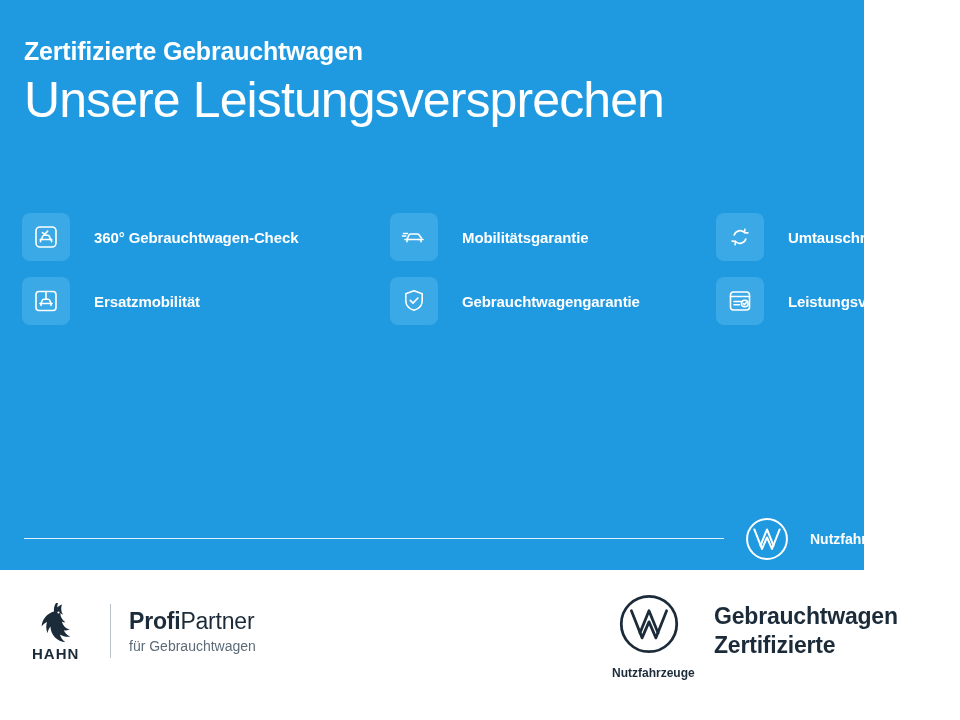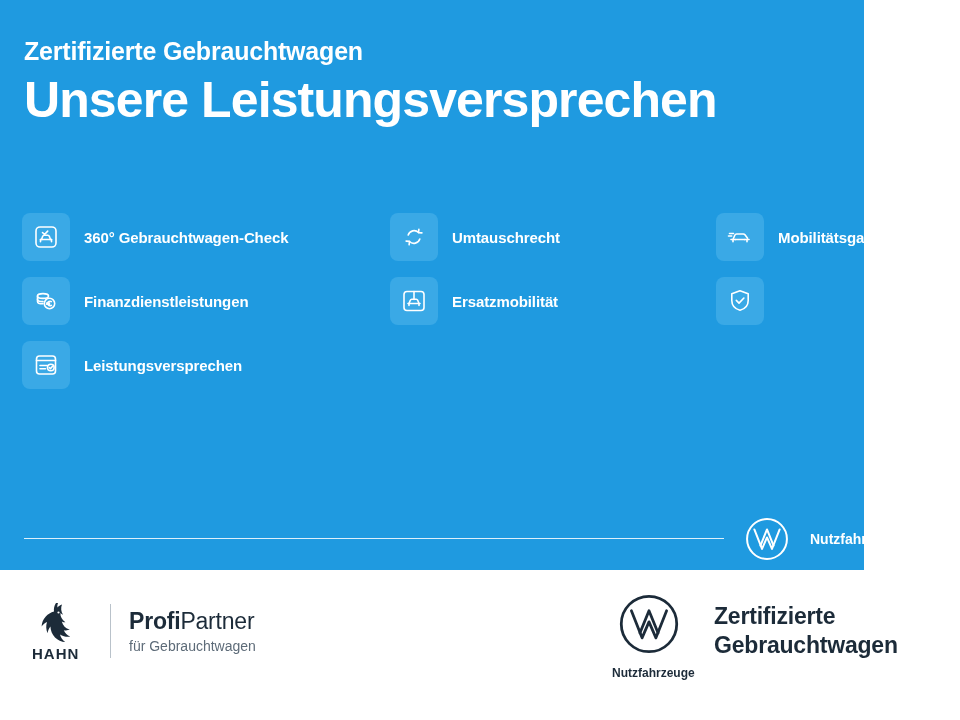--- a/index.html
+++ b/index.html
@@ -41,41 +41,41 @@
     color: #ffffff;
     font-size: 25px;
     font-weight: bold;
     letter-spacing: -0.2px;
     line-height: 1.2;
     margin: 0 0 6px 0;
   }
   .headline {
     color: #ffffff;
     font-size: 50px;
-    font-weight: bold;
+    font-weight: normal;
     letter-spacing: -0.9px;
     line-height: 1.12;
     margin: 0;
   }
 
   
   .features {
     position: absolute;
     left: 22px;
     top: 205px;
     width: 916px;
     display: grid;
     grid-template-columns: 368px 326px 222px;
     grid-auto-rows: 64px;
     row-gap: 0px;
   }
   .feature {
     display: flex;
     align-items: center;
-    gap: 14px;
+    gap: 24px;
     height: 64px;
   }
   .feature .icon-wrap {
     flex: 0 0 auto;
     width: 48px;
     height: 48px;
     border-radius: 8px;
     background: #3aa9e6;
     display: flex;
     align-items: center;
@@ -236,57 +236,44 @@
             <circle cx="17.2" cy="16.6" r="0.7" fill="#ffffff" stroke="none"></circle>
             <path d="M10.5 9.5l2 2 3.2-3.4"></path>
           </svg>
         </span>
         <span class="label">360° Gebrauchtwagen-Check</span>
       </div>
 
       <div class="feature">
         <span class="icon-wrap">
           <svg width="28" height="28" viewBox="0 0 28 28" fill="none" stroke="#ffffff" stroke-width="1.6" stroke-linecap="round" stroke-linejoin="round">
-            <path d="M18.5 9.5A6.2 6.2 0 0 0 8.2 12"></path>
-            <path d="M9.5 18.5A6.2 6.2 0 0 0 19.8 16"></path>
-            <path d="M18.9 6.2l-.4 3.4 3.4.3"></path>
-            <path d="M9.1 21.8l.4-3.4-3.4-.3"></path>
-          </svg>
-        </span>
-        <span class="label">Umtauschrecht</span>
-      </div>
-
-      <div class="feature">
-        <span class="icon-wrap">
-          <svg width="28" height="28" viewBox="0 0 28 28" fill="none" stroke="#ffffff" stroke-width="1.6" stroke-linecap="round" stroke-linejoin="round">
             <path d="M5 16.5h18"></path>
             <path d="M7 16.5l1.8-4.3a2 2 0 0 1 1.85-1.2h6.7a2 2 0 0 1 1.6.8l2.6 3.4"></path>
             <path d="M7 16.5v2.3M21 16.5v2.3"></path>
             <circle cx="9.2" cy="16.6" r="0.8" fill="#ffffff" stroke="none"></circle>
             <circle cx="18.8" cy="16.6" r="0.8" fill="#ffffff" stroke="none"></circle>
             <path d="M3.5 10.5h4M2.5 13h3.2"></path>
           </svg>
         </span>
         <span class="label">Mobilitätsgarantie</span>
       </div>
 
-
-      <div class="feature">
-        <span class="icon-wrap">
-          <svg width="28" height="28" viewBox="0 0 28 28" fill="none" stroke="#ffffff" stroke-width="1.6" stroke-linecap="round" stroke-linejoin="round">
-            <ellipse cx="11" cy="9" rx="5.5" ry="2.4"></ellipse>
-            <path d="M5.5 9v5.4c0 1.33 2.46 2.4 5.5 2.4"></path>
-            <path d="M5.5 12.2c0 1.33 2.46 2.4 5.5 2.4"></path>
-            <circle cx="17.5" cy="16.5" r="5.2"></circle>
-            <path d="M19.4 14.6a2.6 2.6 0 0 0-3.9 1.9 2.6 2.6 0 0 0 3.9 1.9"></path>
-            <path d="M14.6 16h3M14.6 17.3h3"></path>
-          </svg>
-        </span>
-        <span class="label">Finanzdienstleistungen</span>
-      </div>
+      <div class="feature">
+        <span class="icon-wrap">
+          <svg width="28" height="28" viewBox="0 0 28 28" fill="none" stroke="#ffffff" stroke-width="1.6" stroke-linecap="round" stroke-linejoin="round">
+            <path d="M18.5 9.5A6.2 6.2 0 0 0 8.2 12"></path>
+            <path d="M9.5 18.5A6.2 6.2 0 0 0 19.8 16"></path>
+            <path d="M18.9 6.2l-.4 3.4 3.4.3"></path>
+            <path d="M9.1 21.8l.4-3.4-3.4-.3"></path>
+          </svg>
+        </span>
+        <span class="label">Umtauschrecht</span>
+      </div>
+
+
 
       <div class="feature">
         <span class="icon-wrap">
           <svg width="28" height="28" viewBox="0 0 28 28" fill="none" stroke="#ffffff" stroke-width="1.6" stroke-linecap="round" stroke-linejoin="round">
             <rect x="4" y="4.5" width="20" height="19" rx="3"></rect>
             <path d="M8 16.5h12"></path>
             <path d="M9 16.5l1.3-3.2a1.6 1.6 0 0 1 1.5-1h4.4a1.6 1.6 0 0 1 1.5 1l1.3 3.2"></path>
             <path d="M9 16.5v2M19 16.5v2"></path>
             <path d="M14 4.5v8"></path>
           </svg>
@@ -294,20 +281,21 @@
         <span class="label">Ersatzmobilität</span>
       </div>
 
       <div class="feature">
         <span class="icon-wrap">
           <svg width="28" height="28" viewBox="0 0 28 28" fill="none" stroke="#ffffff" stroke-width="1.6" stroke-linecap="round" stroke-linejoin="round">
             <path d="M14 3.8l8.2 3v6.6c0 4.7-3.4 8.4-8.2 9.8-4.8-1.4-8.2-5.1-8.2-9.8V6.8z"></path>
             <path d="M10.3 13.4l2.7 2.7 4.9-5.1"></path>
           </svg>
         </span>
+        <span class="label">Gebrauchtwagengarantie</span>
       </div>
 
       <div class="feature">
         <span class="icon-wrap">
           <svg width="28" height="28" viewBox="0 0 28 28" fill="none" stroke="#ffffff" stroke-width="1.6" stroke-linecap="round" stroke-linejoin="round">
             <rect x="4.5" y="5" width="19" height="18" rx="3"></rect>
             <path d="M4.5 9.5h19"></path>
             <path d="M8 14.5h7"></path>
             <path d="M8 17.8h5.5"></path>
             <circle cx="18.8" cy="16.5" r="3.3"></circle>
@@ -358,19 +346,19 @@
         <span>
           <svg width="64" height="64" viewBox="0 0 60 60" fill="none" stroke="#1c2b39" stroke-width="2.6" stroke-linecap="round" stroke-linejoin="round">
             <circle cx="30" cy="30" r="26"></circle>
             <path d="M13.5 17.5l10 25.5 6.5-15 6.5 15 10-25.5"></path>
             <path d="M21.5 38.5L30 17.5l8.5 21"></path>
           </svg>
         </span>
         <div class="sub">Nutzfahrzeuge</div>
       </div>
       <div class="zert-text">
+        <div>Gebrauchtwagen</div>
         <div>Zertifizierte</div>
-        <div>Gebrauchtwagen</div>
       </div>
     </div>
 
   </div>
 </div>
 
 </body></html>

